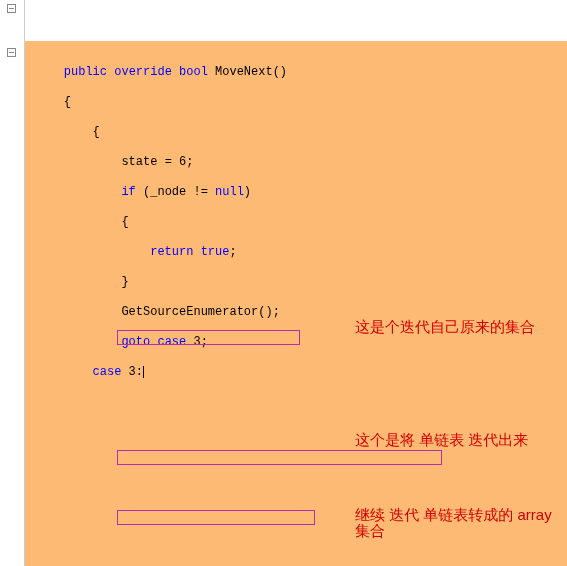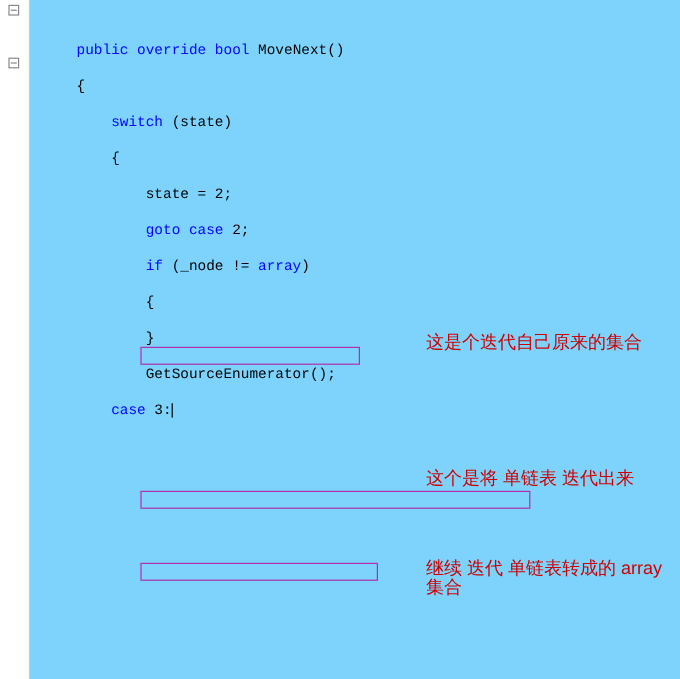--- a/index.html
+++ b/index.html
@@ -30,26 +30,27 @@
   justify-content: center;
 }
 .fold-box::before {
   content: "";
   width: 5px;
   height: 1px;
   background: #888;
 }
 .code-area {
   flex: 1;
-  background: #7dd3fc;
-  padding: 20px 0 4px 10px;
+  background: #fdba74;
+  padding: 9px 0 4px 10px;
   line-height: 15px;
   white-space: pre;
   color: #000;
   position: relative;
+  margin-top: 41px;
 }
 .kw { color: #0000ff; }
 .type { color: #0000ff; }
 .ov { color: #0000ff; }
 .comment-box1, .comment-box2, .comment-box3 {
   position: absolute;
   border: 1px solid #b030b0;
   background: transparent;
 }
 .anno {
@@ -65,28 +66,28 @@
 <body>
 
 <div class="gutter">
   <div class="fold-box" style="top:4px;"></div>
   <div class="fold-box" style="top:48px;"></div>
 </div>
 
 <div class="code-area">
 <div>    <span class="kw">public</span> <span class="ov">override</span> <span class="type">bool</span><span> MoveNext()</span></div>
 <div>    <span>{</span></div>
-<div>        <span class="kw">switch</span><span> (state)</span></div>
 <div>        <span>{</span></div>
-<div>            <span>state = 2;</span></div>
-<div>            <span class="kw">goto</span><span> </span><span class="kw">case</span><span> 2;</span></div>
-<div>            <span class="kw">if</span><span> (_node != </span><span class="kw">array</span><span>)</span></div>
+<div>            <span>state = 6;</span></div>
+<div>            <span class="kw">if</span><span> (_node != </span><span class="kw">null</span><span>)</span></div>
 <div>            <span>{</span></div>
+<div>                <span class="kw">return</span><span> </span><span class="kw">true</span><span>;</span></div>
 <div>            <span>}</span></div>
 <div>            <span>GetSourceEnumerator();</span></div>
+<div>            <span class="kw">goto</span><span> </span><span class="kw">case</span><span> 3;</span></div>
 <div>        <span class="kw">case</span><span> 3:</span><span class="cursor"></span></div>
 
 
 
 
 
 
 
 
 

